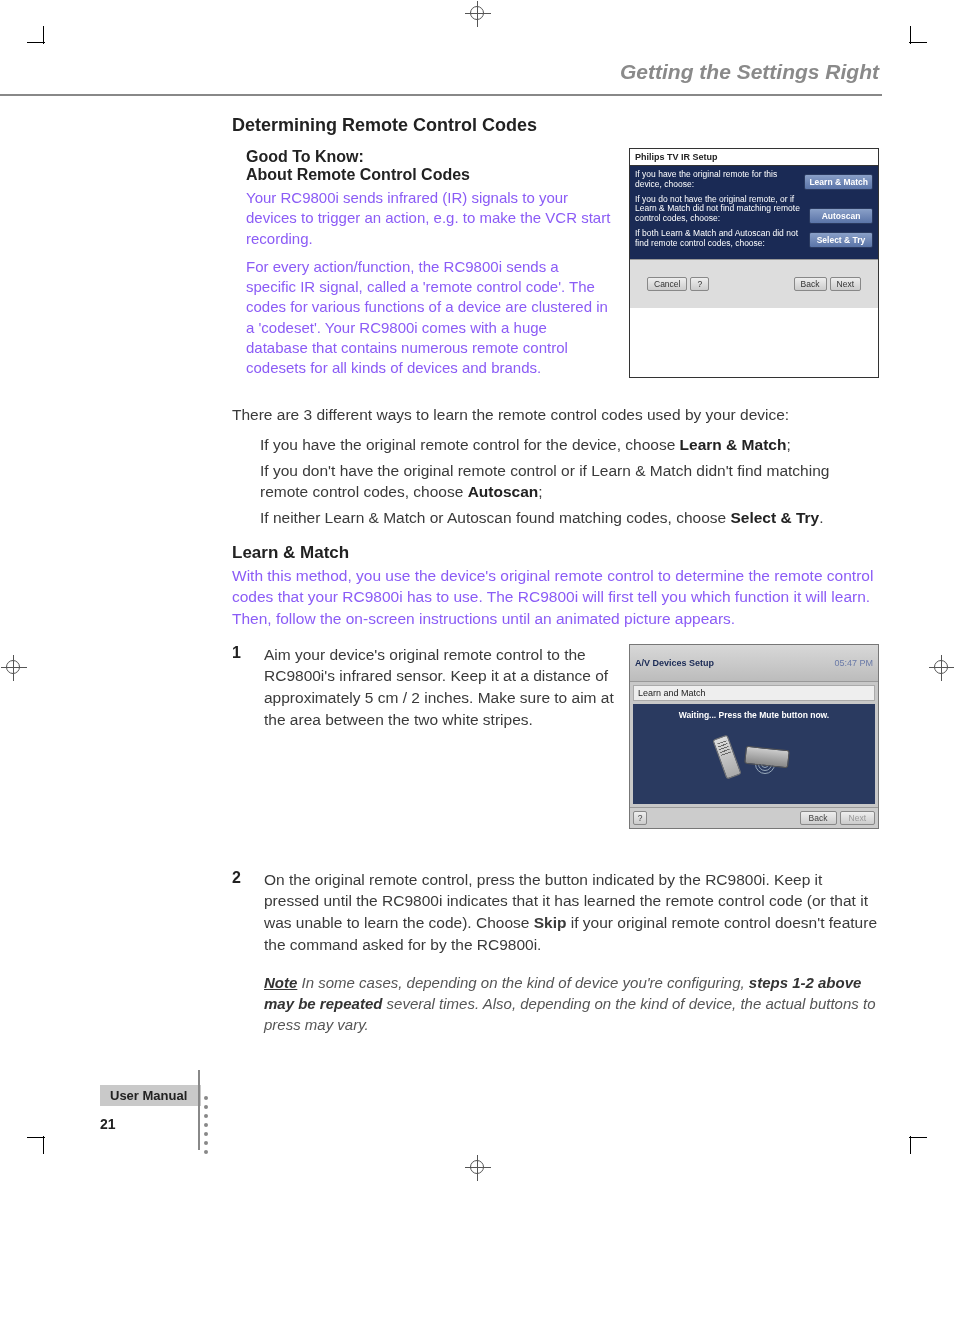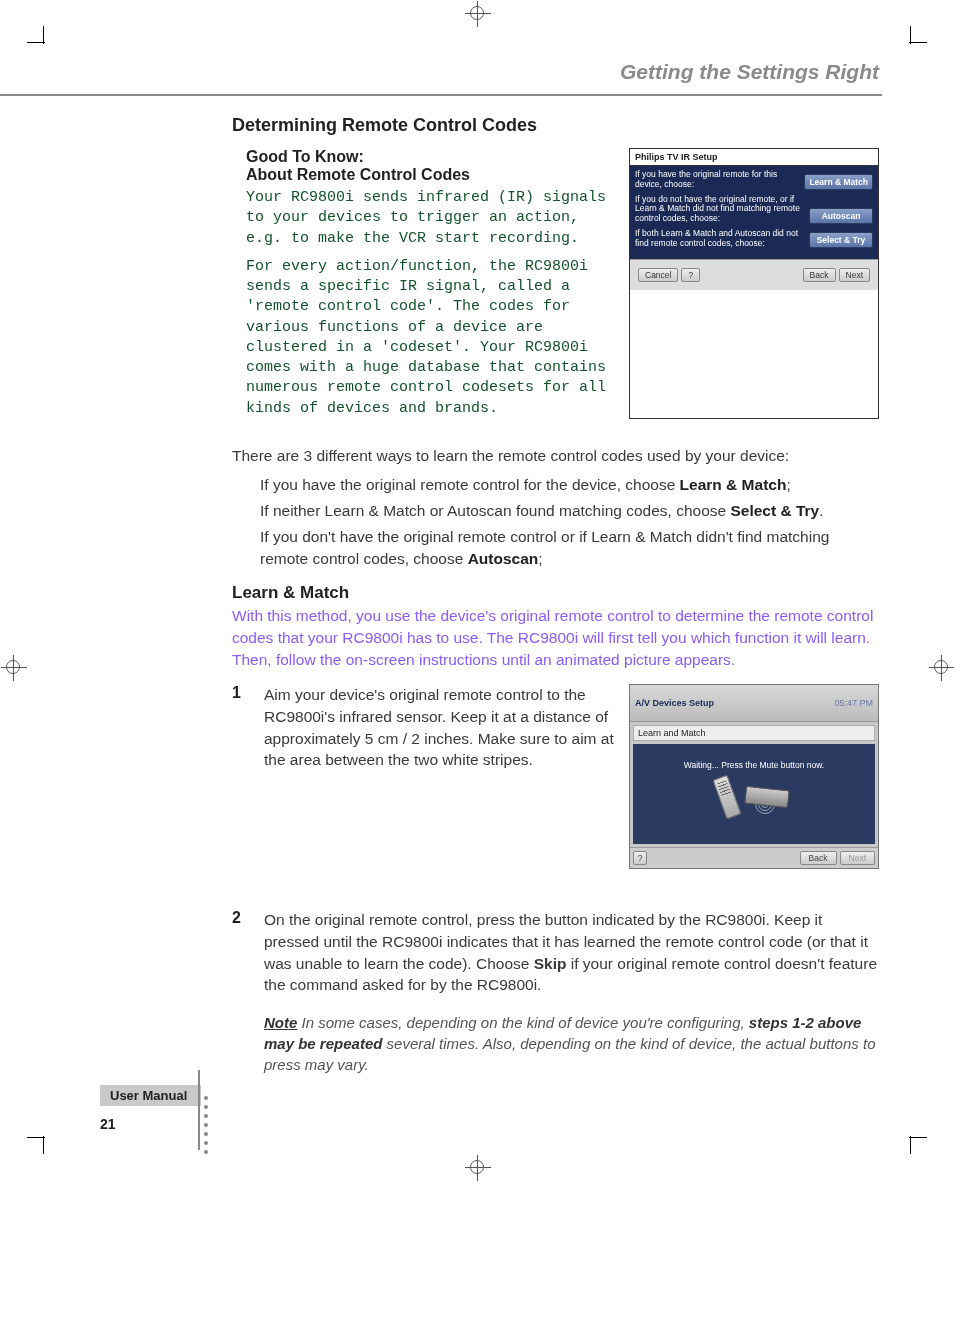--- a/index.html
+++ b/index.html
@@ -26,49 +26,49 @@
 
   .header { position:absolute; top:60px; right:75px; font-style: italic; font-weight: bold; color:#8a8a8a; font-size: 21px; }
   .header-rule { position:absolute; top:94px; left:0; right:72px; height:2px; background:#888; }
 
   .content { position:absolute; top:115px; left:232px; right:75px; }
   .section-title { font-weight:bold; font-size:18px; color:#222; margin-bottom:12px; }
 
   .gtk-box { display:flex; gap:18px; }
   .gtk-left { flex:1; padding-left:14px; }
   .gtk-left .gtk-title { font-weight:bold; font-size:16px; color:#222; }
-  .gtk-left p { font-size:15px; color:#14532d; line-height:1.35; margin-top:4px;font-family:Liberation Mono, monospace; }
+  .gtk-left p { font-size:15px; color:#8b5cf6; line-height:1.35; margin-top:4px; }
 
   .screenshot1 { width:250px; border:1px solid #333; background:#fff; font-size:9px; }
   .ss1-title { background:#fff; border-bottom:1px solid #333; padding:3px 5px; font-weight:bold; color:#222; }
   .ss1-body { background:#1a2a55; color:#fff; padding:4px 5px 6px 5px; }
   .ss1-row { display:flex; align-items:flex-end; gap:4px; margin-bottom:5px; }
   .ss1-row .txt { flex:1; font-size:8.5px; line-height:1.15; }
   .ss1-btn { background:linear-gradient(#8aa0c8,#5a74a8); border:1px solid #2a3a60; color:#fff; font-size:8.5px; padding:2px 4px; border-radius:2px; min-width:64px; text-align:center; font-weight:bold; }
-  .ss1-footer { background:#ddd; display:flex; gap:3px; padding:8px; border-top:1px solid #999; }
+  .ss1-footer { background:#ddd; display:flex; gap:3px; padding:17px; border-top:1px solid #999; }
   .ss1-footer .fbtn { background:linear-gradient(#eee,#ccc); border:1px solid #888; font-size:8.5px; padding:1px 6px; border-radius:2px; color:#333; }
   .ss1-footer .spacer { flex:1; }
 
   .intro { margin-top:26px; font-size:15.5px; color:#3a3a3a; line-height:1.4; }
   .intro ul { list-style:none; margin:8px 0 0 28px; }
   .intro li { margin-bottom:4px; }
   .intro b { color:#222; }
 
   .sub-title { font-weight:bold; font-size:17px; color:#222; margin-top:14px; }
   .sub-body { font-size:15.5px; color:#8b5cf6; line-height:1.4; margin-top:2px; }
 
   .step-row { display:flex; gap:14px; margin-top:14px; }
   .step-num { font-weight:bold; font-size:16px; color:#222; width:18px; }
   .step-text { flex:1; font-size:15.5px; color:#3a3a3a; line-height:1.4; }
 
   .screenshot2 { width:250px; border:1px solid #777; background:#c8c8c8; font-size:9px; }
   .ss2-titlebar { background:linear-gradient(#d8d8d8,#bcbcbc); padding:13px 5px; display:flex; font-size:9px; color:#1a2a55; font-weight:bold; border-bottom:1px solid #999;}
   .ss2-titlebar .time { margin-left:auto; color:#6a7aa8; font-weight:normal; }
   .ss2-sub { background:#eee; border:1px solid #aaa; margin:3px; padding:2px 4px; font-size:9px; color:#222; }
-  .ss2-stage { background:#2a3a60; margin:0 3px 3px 3px; height:100px; position:relative; color:#fff; text-align:center; padding-top:16px; font-size:8.5px; }
+  .ss2-stage { background:#2a3a60; margin:0 3px 3px 3px; height:100px; position:relative; color:#fff; text-align:center; padding-top:6px; font-size:8.5px;font-weight:bold; }
   .ss2-stage .pic { position:absolute; left:50%; top:32px; transform:translateX(-50%); display:flex; align-items:center; gap:10px;}
   .remote { width:16px; height:42px; background:linear-gradient(#ddd,#aaa); border-radius:3px; border:1px solid #777; transform:rotate(-20deg); position:relative;}
   .remote::after{content:""; position:absolute; top:4px; left:2px; right:2px; height:14px; background:repeating-linear-gradient(#666,#666 1px,transparent 1px,transparent 3px);}
   .sensor { width:44px; height:18px; background:linear-gradient(#ccc,#888); border-radius:3px; border:1px solid #555; transform:rotate(6deg);}
   .waves { position:absolute; left:36px; top:18px; width:20px; height:20px;}
   .waves span{position:absolute; border:1px solid #9ab; border-radius:50%; }
   .waves span:nth-child(1){width:8px;height:8px;left:6px;top:6px;}
   .waves span:nth-child(2){width:14px;height:14px;left:3px;top:3px;}
   .waves span:nth-child(3){width:20px;height:20px;left:0;top:0;}
   .ss2-footer { background:#ccc; display:flex; gap:3px; padding:3px; border-top:1px solid #999; }
@@ -148,22 +148,22 @@
           <div class="fbtn">Back</div>
           <div class="fbtn">Next</div>
         </div>
       </div>
     </div>
 
     <div class="intro">
       <div>There are 3 different ways to learn the remote control codes used by your device:</div>
       <ul>
         <li><span>If you have the original remote control for the device, choose</span> <b>Learn &amp; Match</b><span>;</span></li>
+        <li><span>If you don't have the original remote control or if Learn &amp; Match didn't find matching remote control codes, choose</span> <b>Autoscan</b><span>;</span></li>
         <li><span>If neither Learn &amp; Match or Autoscan found matching codes, choose</span> <b>Select &amp; Try</b><span>.</span></li>
-        <li><span>If you don't have the original remote control or if Learn &amp; Match didn't find matching remote control codes, choose</span> <b>Autoscan</b><span>;</span></li>
       </ul>
     </div>
 
     <div class="sub-title">Learn &amp; Match</div>
     <div class="sub-body">With this method, you use the device's original remote control to determine the remote control codes that your RC9800i has to use. The RC9800i will first tell you which function it will learn. Then, follow the on-screen instructions until an animated picture appears.</div>
 
     <div class="step-row">
       <div class="step-num">1</div>
       <div class="step-text">Aim your device's original remote control to the RC9800i's infrared sensor. Keep it at a distance of approximately 5 cm / 2 inches. Make sure to aim at the area between the two white stripes.</div>
       <div class="screenshot2">

